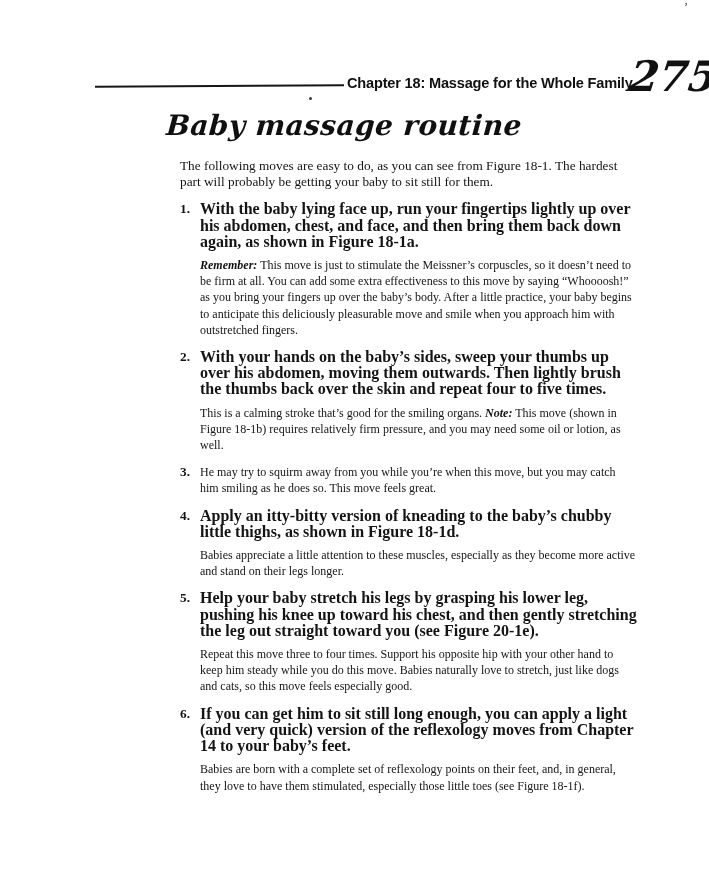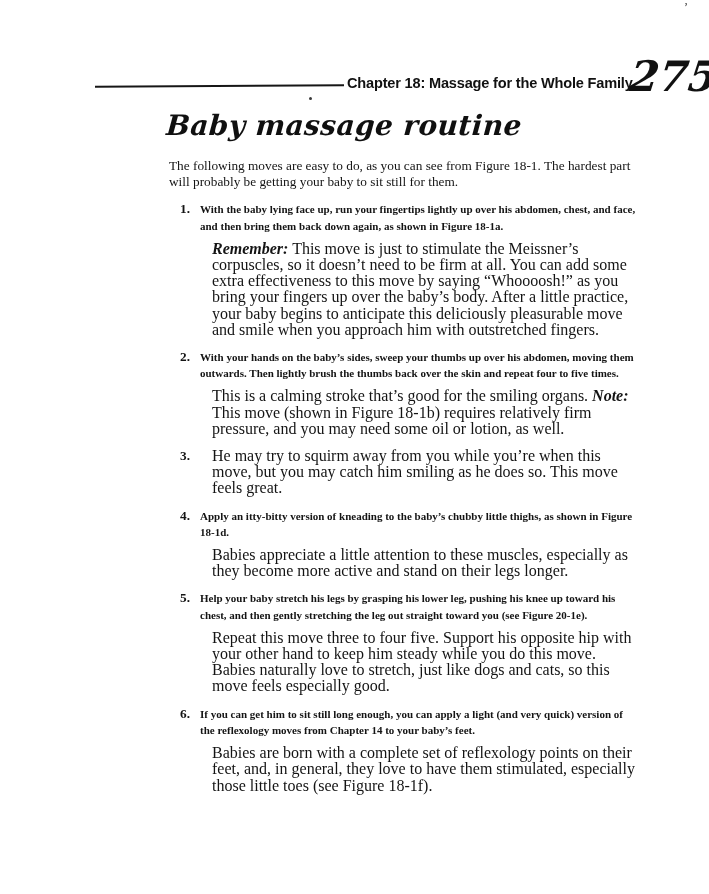--- a/index.html
+++ b/index.html
@@ -80,46 +80,46 @@
     font-style: italic;
     font-weight: bold;
     font-size: 28px;
     line-height: 36px;
     letter-spacing: 0.4px;
     transform: skewX(-4deg);
     transform-origin: left bottom;
     color: #101010;
   }
   .intro {
-    margin: 14px 0 0 4px;
+    margin: 14px 0 0 15px;
     font-size: 13.3px;
     line-height: 16.2px;
   }
   .step {
     position: relative;
     margin: 11px 0 0 0;
     padding-left: 35px;
   }
   .step-number {
     position: absolute;
     left: 15px;
     top: 0;
     font-weight: bold;
     font-size: 13.3px;
     line-height: 16.2px;
   }
   .step-lead {
     margin: 0;
     font-weight: bold;
-    font-size: 11px;
+    font-size: 16px;
     line-height: 16.2px;
   }
   .step-body {
-    margin: 7px 0 0 12px;
-    font-size: 16px;
+    margin: 7px 0 0 0;
+    font-size: 12px;
     line-height: 16.2px;
   }
   .bi {
     font-weight: bold;
     font-style: italic;
   }
 </style>
 </head>
 <body>
 
@@ -157,21 +157,21 @@
 
     <div class="step">
       <span class="step-number">4.</span>
       <p class="step-lead">Apply an itty-bitty version of kneading to the baby’s chubby little thighs, as shown in Figure 18-1d.</p>
       <p class="step-body">Babies appreciate a little attention to these muscles, especially as they become more active and stand on their legs longer.</p>
     </div>
 
     <div class="step">
       <span class="step-number">5.</span>
       <p class="step-lead">Help your baby stretch his legs by grasping his lower leg, pushing his knee up toward his chest, and then gently stretching the leg out straight toward you (see Figure 20-1e).</p>
-      <p class="step-body">Repeat this move three to four five. Support his opposite hip with your other hand to keep him steady while you do this move. Babies naturally love to stretch, just like dogs and cats, so this move feels especially good.</p>
+      <p class="step-body">Repeat this move three to four times. Support his opposite hip with your other hand to keep him steady while you do this move. Babies naturally love to stretch, just like dogs and cats, so this move feels especially good.</p>
     </div>
 
     <div class="step">
       <span class="step-number">6.</span>
       <p class="step-lead">If you can get him to sit still long enough, you can apply a light (and very quick) version of the reflexology moves from Chapter 14 to your baby’s feet.</p>
       <p class="step-body">Babies are born with a complete set of reflexology points on their feet, and, in general, they love to have them stimulated, especially those little toes (see Figure 18-1f).</p>
     </div>
 
   </div>
 </div>

